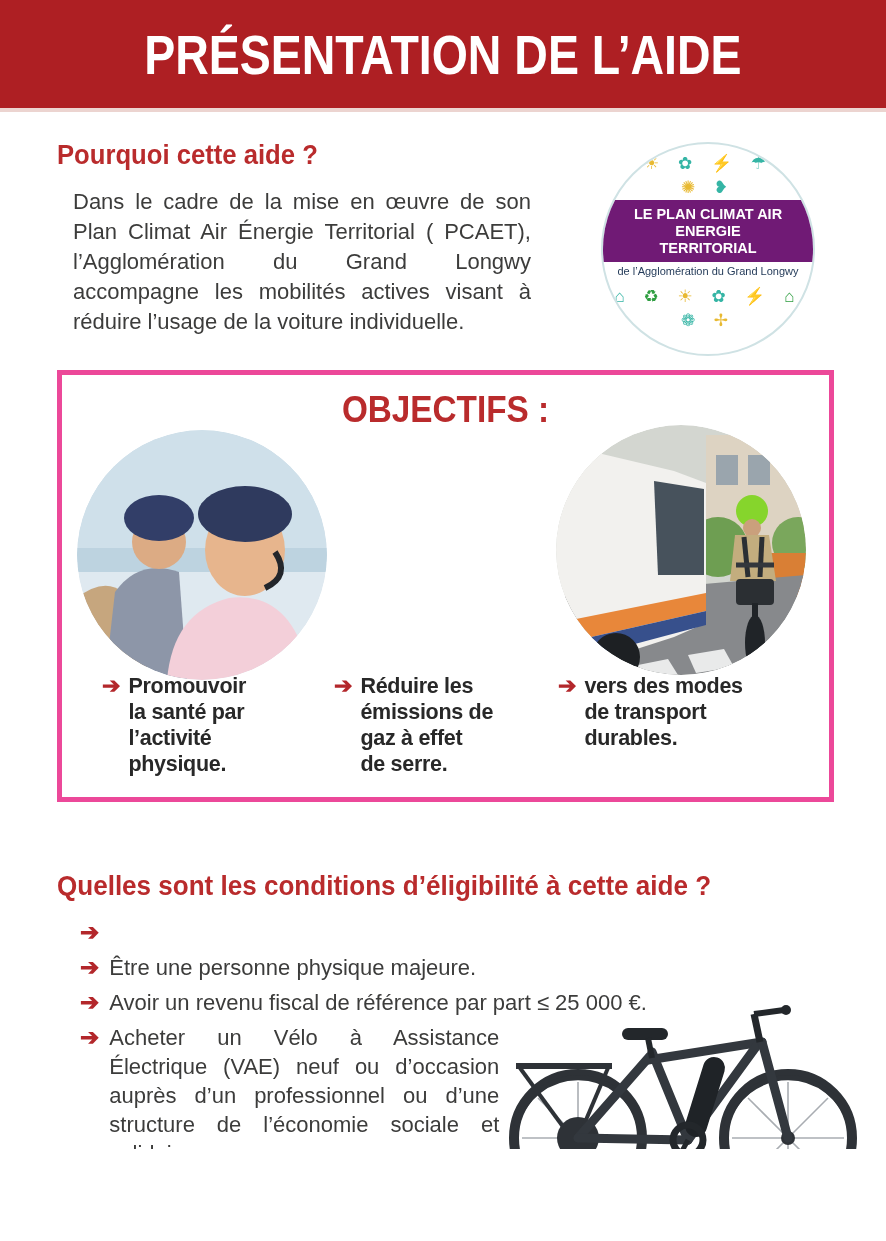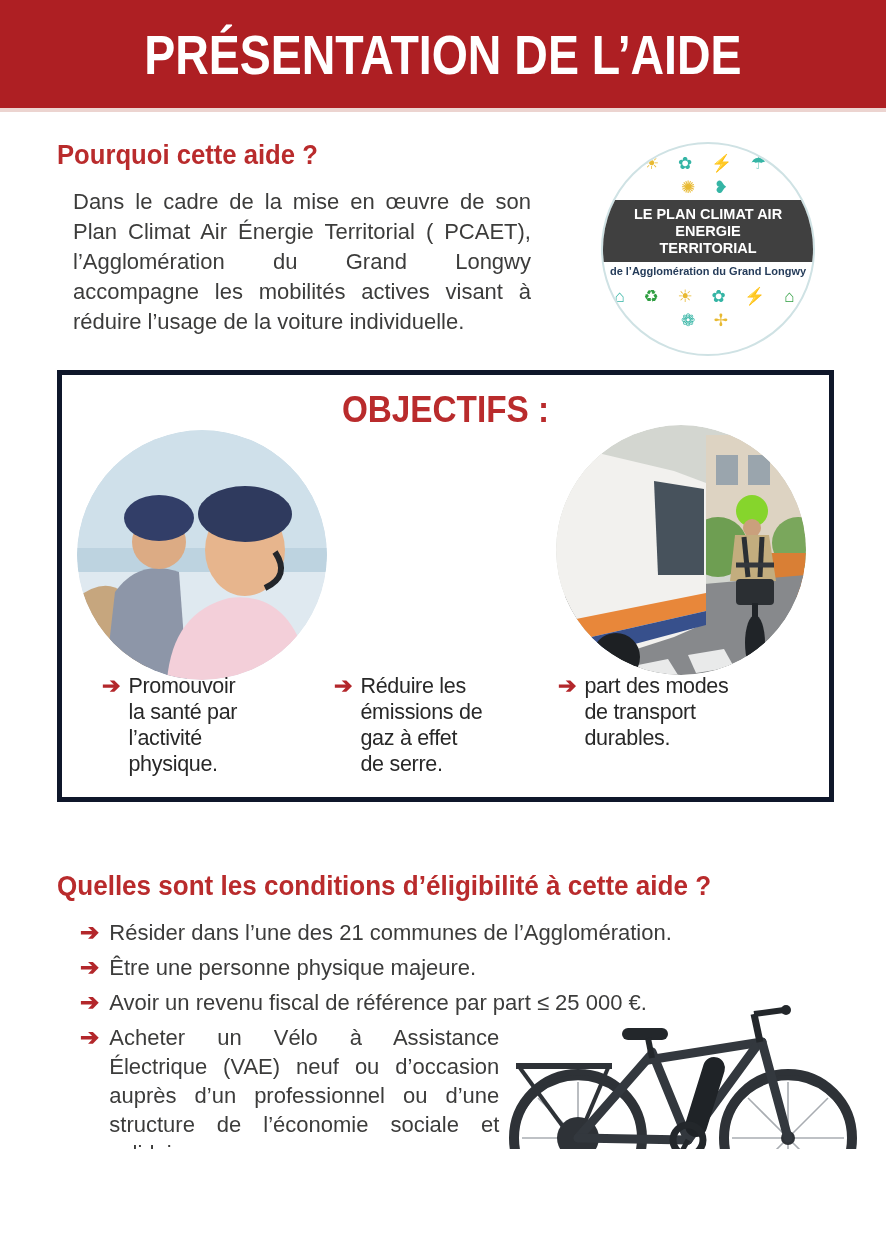--- a/index.html
+++ b/index.html
@@ -25,39 +25,39 @@
   .logo-icons{width:100%;text-align:center;font-size:17px;line-height:24px;letter-spacing:7px;margin-top:8px;}
   .logo-icons span{display:inline-block;}
   .logo-icons.r1 span:nth-child(1){color:#2F9E41}.logo-icons.r1 span:nth-child(2){color:#E8B931}
   .logo-icons.r1 span:nth-child(3){color:#35B5A5}.logo-icons.r1 span:nth-child(4){color:#E8B931}
   .logo-icons.r1 span:nth-child(5){color:#35B5A5}.logo-icons.r1 span:nth-child(6){color:#2F9E41}
   .logo-icons.r1 span:nth-child(7){color:#E8B931}.logo-icons.r1 span:nth-child(8){color:#35B5A5}
   .logo-icons.r2 span:nth-child(1){color:#35B5A5}.logo-icons.r2 span:nth-child(2){color:#2F9E41}
   .logo-icons.r2 span:nth-child(3){color:#E8B931}.logo-icons.r2 span:nth-child(4){color:#35B5A5}
   .logo-icons.r2 span:nth-child(5){color:#E8B931}.logo-icons.r2 span:nth-child(6){color:#2F9E41}
   .logo-icons.r2 span:nth-child(7){color:#35B5A5}.logo-icons.r2 span:nth-child(8){color:#E8B931}
-  .logo-band{background:#404040;color:#fff;width:100%;text-align:center;font-weight:700;
+  .logo-band{background:#701a75;color:#fff;width:100%;text-align:center;font-weight:700;
              font-size:14.5px;line-height:17px;padding:6px 0 5px 0;}
-  .logo-caption{font-size:11px;font-weight:700;color:#253C5A;margin-top:3px;text-align:right;}
+  .logo-caption{font-size:11px;font-weight:400;color:#253C5A;margin-top:3px;text-align:right;}
 
   
   .obj-box{position:absolute;top:370px;left:57px;width:777px;height:432px;box-sizing:border-box;
-           border:5px solid #0f172a;background:#fff;}
+           border:5px solid #ec4899;background:#fff;}
   .obj-title{position:absolute;top:14px;left:0;width:100%;text-align:center;color:#B92B2C;
              font-size:37px;font-weight:700;margin:0;transform:scaleX(.9);}
   .obj-circle{position:absolute;border-radius:50%;overflow:hidden;}
   .obj-circle svg{display:block;}
   .circ-left{top:55px;left:15px;width:250px;height:250px;}
   .circ-right{top:50px;left:494px;width:250px;height:250px;}
   .co2-wrap{position:absolute;top:100px;left:296px;width:172px;height:175px;}
   .obj-bullets{position:absolute;top:298px;left:0;width:100%;}
   .obj-item{position:absolute;display:flex;}
   .obj-item.i0{left:40px;}  .obj-item.i1{left:272px;}  .obj-item.i2{left:496px;}
   .arrow{color:#B3272B;font-weight:700;font-size:22px;line-height:26px;margin-right:8px;flex:none;}
-  .obj-lines{font-size:21.5px;font-weight:400;line-height:26px;color:#282828;letter-spacing:-0.3px;}
+  .obj-lines{font-size:21.5px;font-weight:700;line-height:26px;color:#282828;letter-spacing:-0.3px;}
 
   
   .cond{position:absolute;top:840px;left:57px;width:780px;margin-top:30px;}
   .cond-h{font-size:28px;margin:0 0 16px 0;transform:scaleX(.93);transform-origin:0 50%;white-space:nowrap;}
   .cond-item{display:flex;margin:0 0 6px 23px;font-size:22px;line-height:29px;}
   .cond-item .arrow{font-size:23px;line-height:29px;margin-right:10px;}
   .cond-text{color:#3C3C3B;}
   .cond-item.wrap4 .cond-text{width:390px;text-align:justify;}
 
   
@@ -183,33 +183,32 @@
         <div class="obj-lines">
           <div>Réduire les</div>
           <div>émissions de</div>
           <div>gaz à effet</div>
           <div>de serre.</div>
         </div>
       </div>
       <div class="obj-item i2">
         <span class="arrow">➔</span>
         <div class="obj-lines">
-          <div>part des modes</div>
+          <div>vers des modes</div>
           <div>de transport</div>
           <div>durables.</div>
         </div>
       </div>
     </div>
   </section>
 
   <section class="cond">
     <h2 class="h-red cond-h">Quelles sont les conditions d’éligibilité à cette aide ?</h2>
     <div class="cond-item">
       <span class="arrow">➔</span>
-      <span class="cond-text">Résider dans l’une des 21 communes de l’Agglomération.</span>
     </div>
     <div class="cond-item">
       <span class="arrow">➔</span>
       <span class="cond-text">Être une personne physique majeure.</span>
     </div>
     <div class="cond-item">
       <span class="arrow">➔</span>
       <span class="cond-text">Avoir un revenu fiscal de référence par part ≤ 25 000 €.</span>
     </div>
     <div class="cond-item wrap4">

